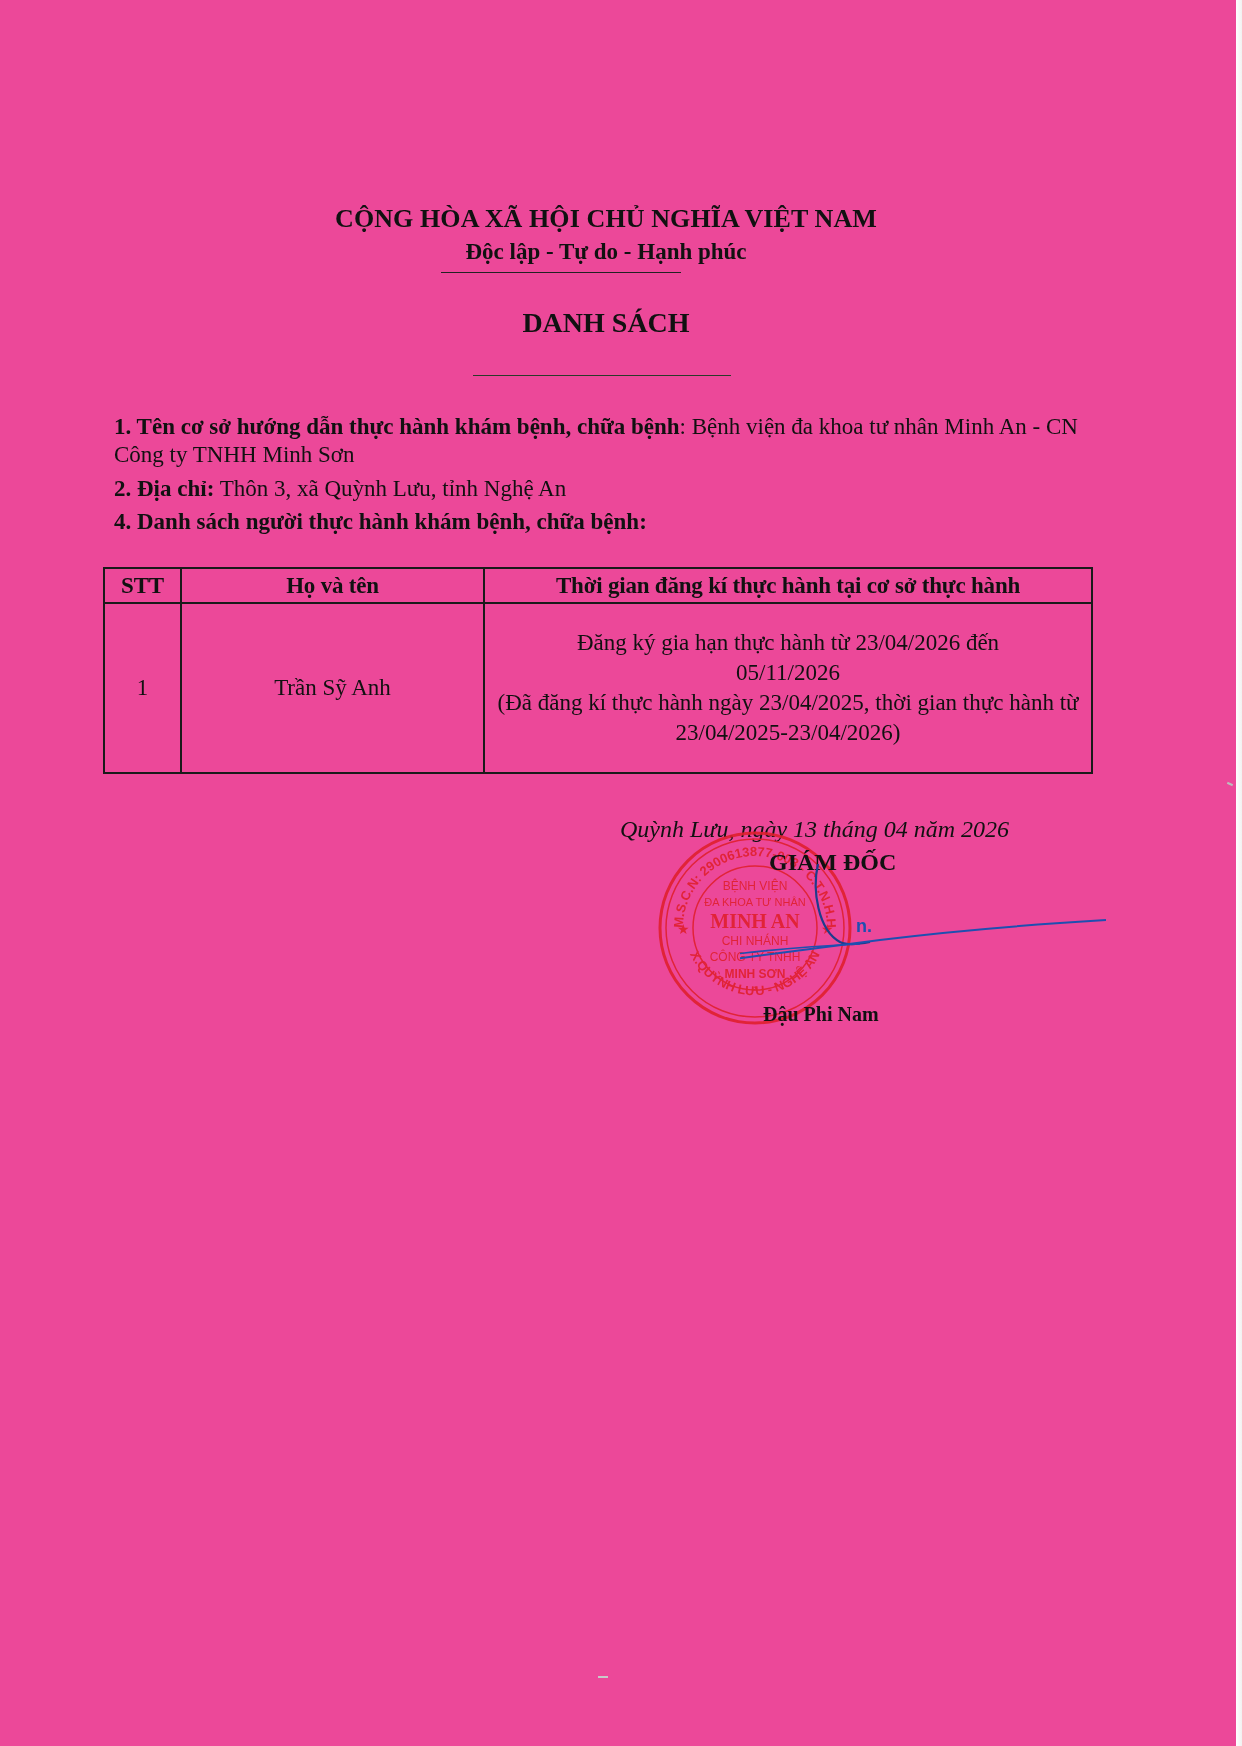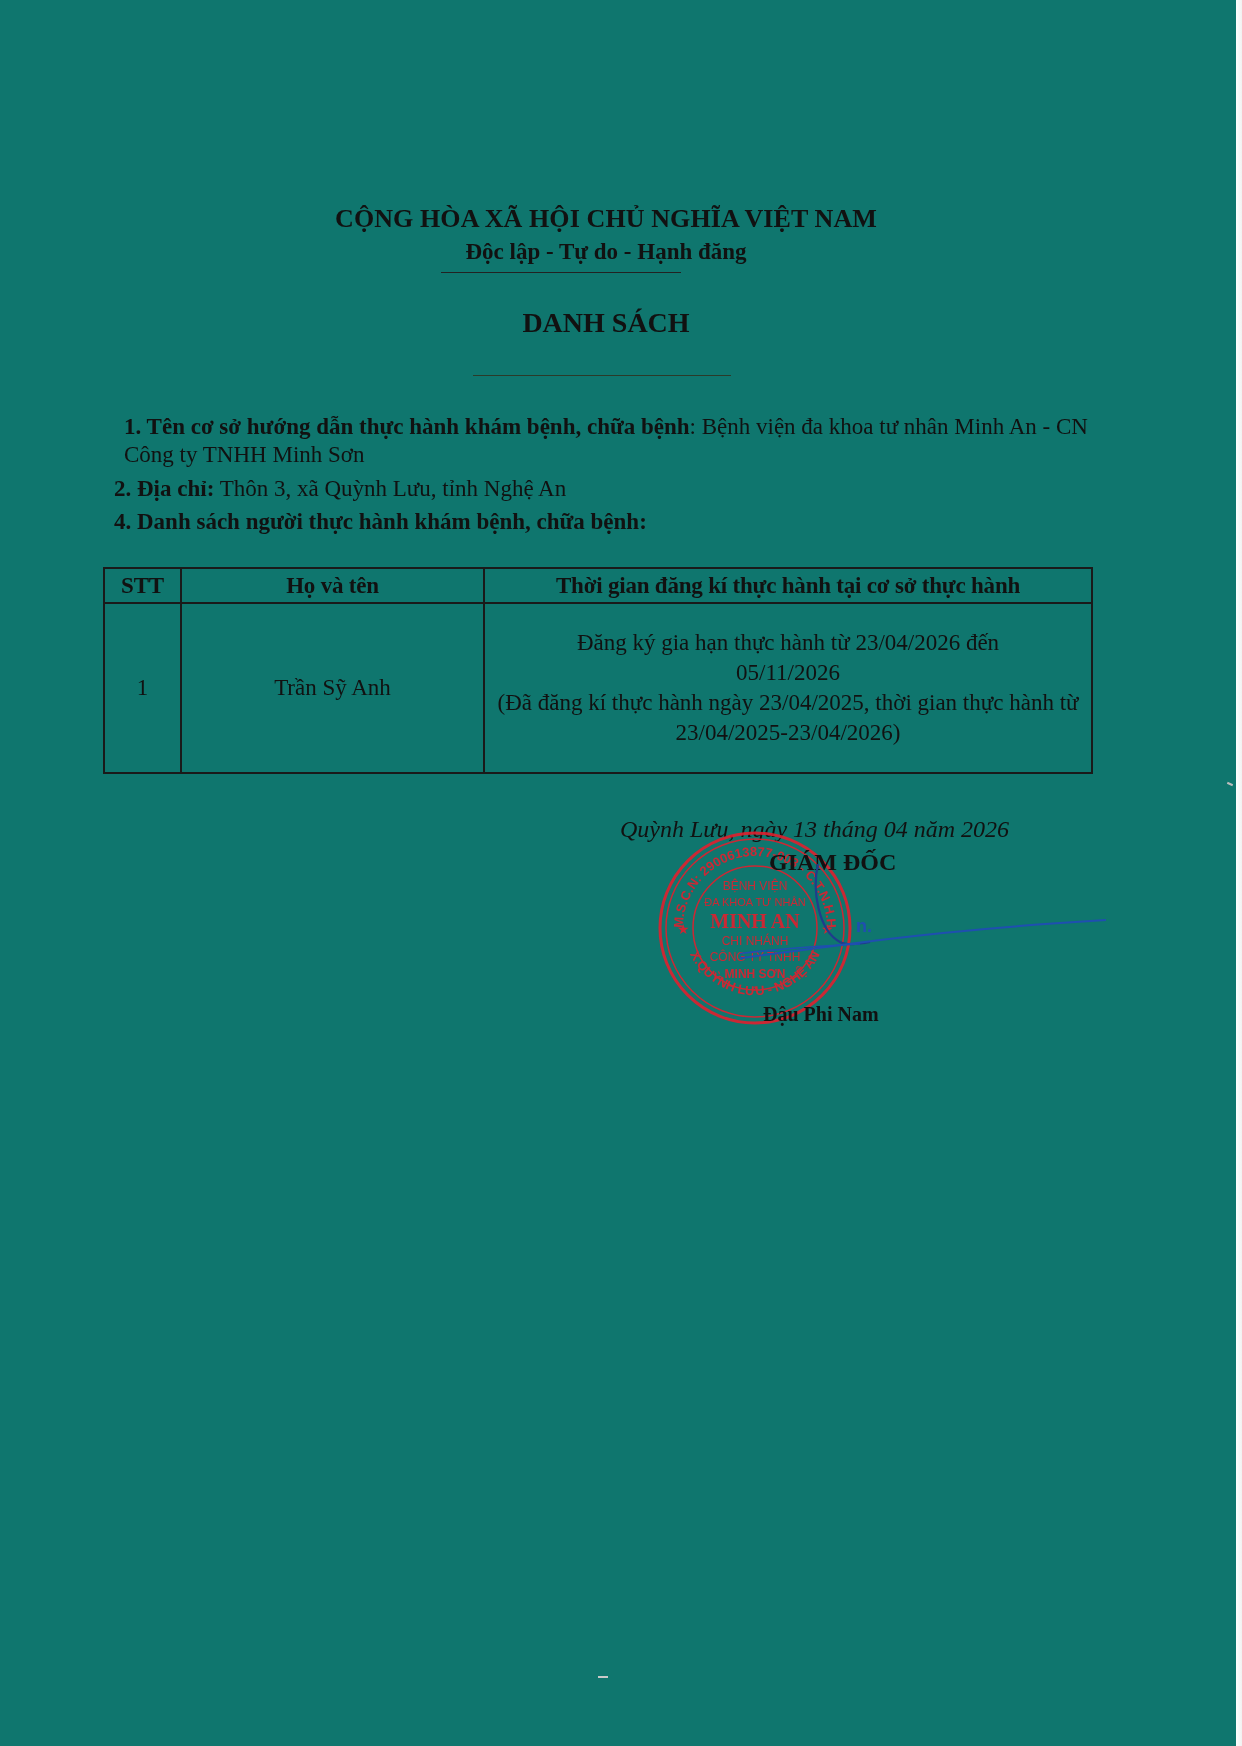--- a/index.html
+++ b/index.html
@@ -12,21 +12,21 @@
       height: 1746px;
       position: relative;
       overflow: hidden;
       font-family: "Liberation Serif", "DejaVu Serif", serif;
       color: #111111;
     }
     .page {
       position: absolute;
       left: 0; top: 0;
       width: 1242px; height: 1746px;
-      background: #0f766e;
+      background: #ec4899;
     }
     .scan-edge-right {
       position: absolute;
       right: 0; top: 0;
       width: 6px; height: 1746px;
       background: linear-gradient(to right, #ffffff, #f1f1f1);
     }
 
     
     .national-title {
@@ -77,21 +77,21 @@
     }
 
     
     .info {
       position: absolute;
       left: 114px;
       width: 980px;
       font-size: 23px;
       line-height: 28px;
     }
-    .info-1 { top: 413px; margin-left: 10px; }
+    .info-1 { top: 413px; }
     .info-2 { top: 475px; }
     .info-3 { top: 508px; }
     .info b { font-weight: bold; }
 
     
     .table-wrap {
       position: absolute;
       left: 103px; top: 567px;
       width: 990px;
     }
@@ -171,21 +171,21 @@
       transform: rotate(25deg);
     }
   </style>
 </head>
 <body>
 
 <div class="page">
   <div class="scan-edge-right"></div>
 
   <div class="national-title">CỘNG HÒA XÃ HỘI CHỦ NGHĨA VIỆT NAM</div>
-  <div class="motto">Độc lập - Tự do - Hạnh đăng</div>
+  <div class="motto">Độc lập - Tự do - Hạnh phúc</div>
   <div class="motto-underline"></div>
 
   <div class="doc-title">DANH SÁCH</div>
   <div class="subtitle-underline"></div>
 
   <div class="info info-1">
     <b>1. Tên cơ sở hướng dẫn thực hành khám bệnh, chữa bệnh</b><span>: Bệnh viện đa khoa tư nhân Minh An - CN Công ty TNHH Minh Sơn</span>
   </div>
   <div class="info info-2">
     <b>2. Địa chỉ:</b><span> Thôn 3, xã Quỳnh Lưu, tỉnh Nghệ An</span>

